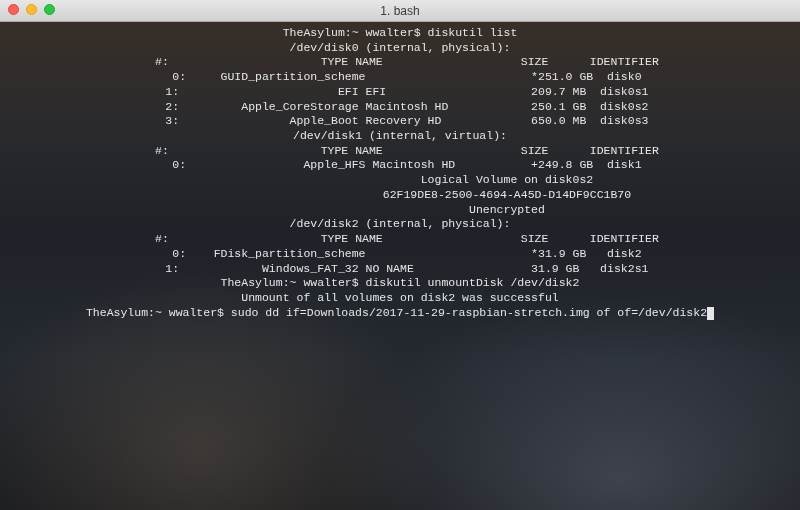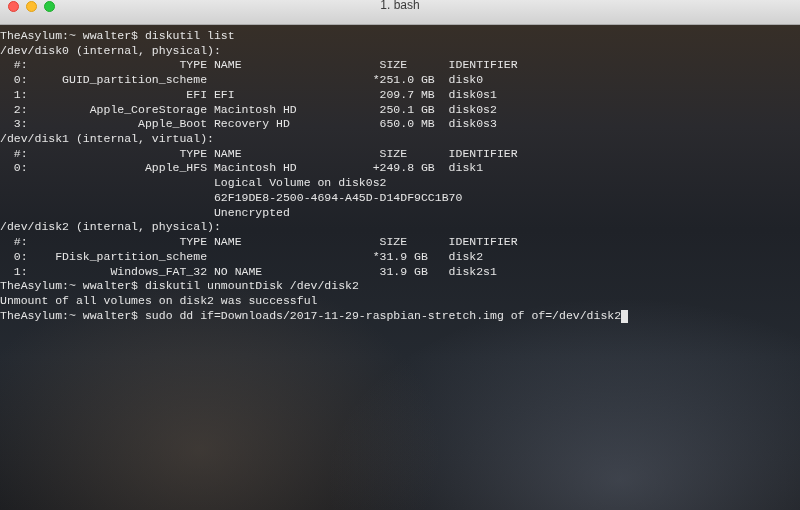--- a/index.html
+++ b/index.html
@@ -15,26 +15,26 @@
 .bg {
   position: absolute;
   inset: 0;
   background:
     radial-gradient(ellipse 400px 300px at 200px 450px, rgba(120,100,80,0.35), transparent 60%),
     radial-gradient(ellipse 450px 280px at 620px 480px, rgba(140,150,170,0.3), transparent 65%),
     linear-gradient(to bottom, #3a3026 0%, #2a2a2e 25%, #1f2228 45%, #242930 70%, #1a1c20 100%);
 }
 .titlebar {
   position: relative;
-  height: 16px;
+  height: 22px;
   background: linear-gradient(to bottom, #e7e7e7, #d1d1d1);
   border-bottom: 1px solid #aaa;
   display: flex;
-  align-items: flex-end;
-  padding: 12px 8px;
+  align-items: flex-start;
+  padding: 4px 8px;
   z-index: 2;
 }
 .traffic { display: flex; gap: 7px; align-items: center; }
 .tl { width: 11px; height: 11px; border-radius: 50%; }
 .tl.close { background: #ff5f57; border: 0.5px solid #e24238; }
 .tl.min { background: #ffbd2e; border: 0.5px solid #e1a116; }
 .tl.max { background: #28c940; border: 0.5px solid #1dad2b; }
 .title {
   position: absolute;
   left: 0; right: 0;
@@ -44,20 +44,21 @@
   color: #3a3a3a;
   pointer-events: none;
 }
 .term {
   position: relative;
   z-index: 1;
   padding: 4px 0;
   color: #e6e6e6;
   line-height: 1.28;
   white-space: pre;
+  text-align: center;
 }
 .cursor {
   display: inline-block;
   width: 7px;
   height: 13px;
   background: #e6e6e6;
   vertical-align: text-bottom;
   margin-bottom: -1px;
 }
 </style>

